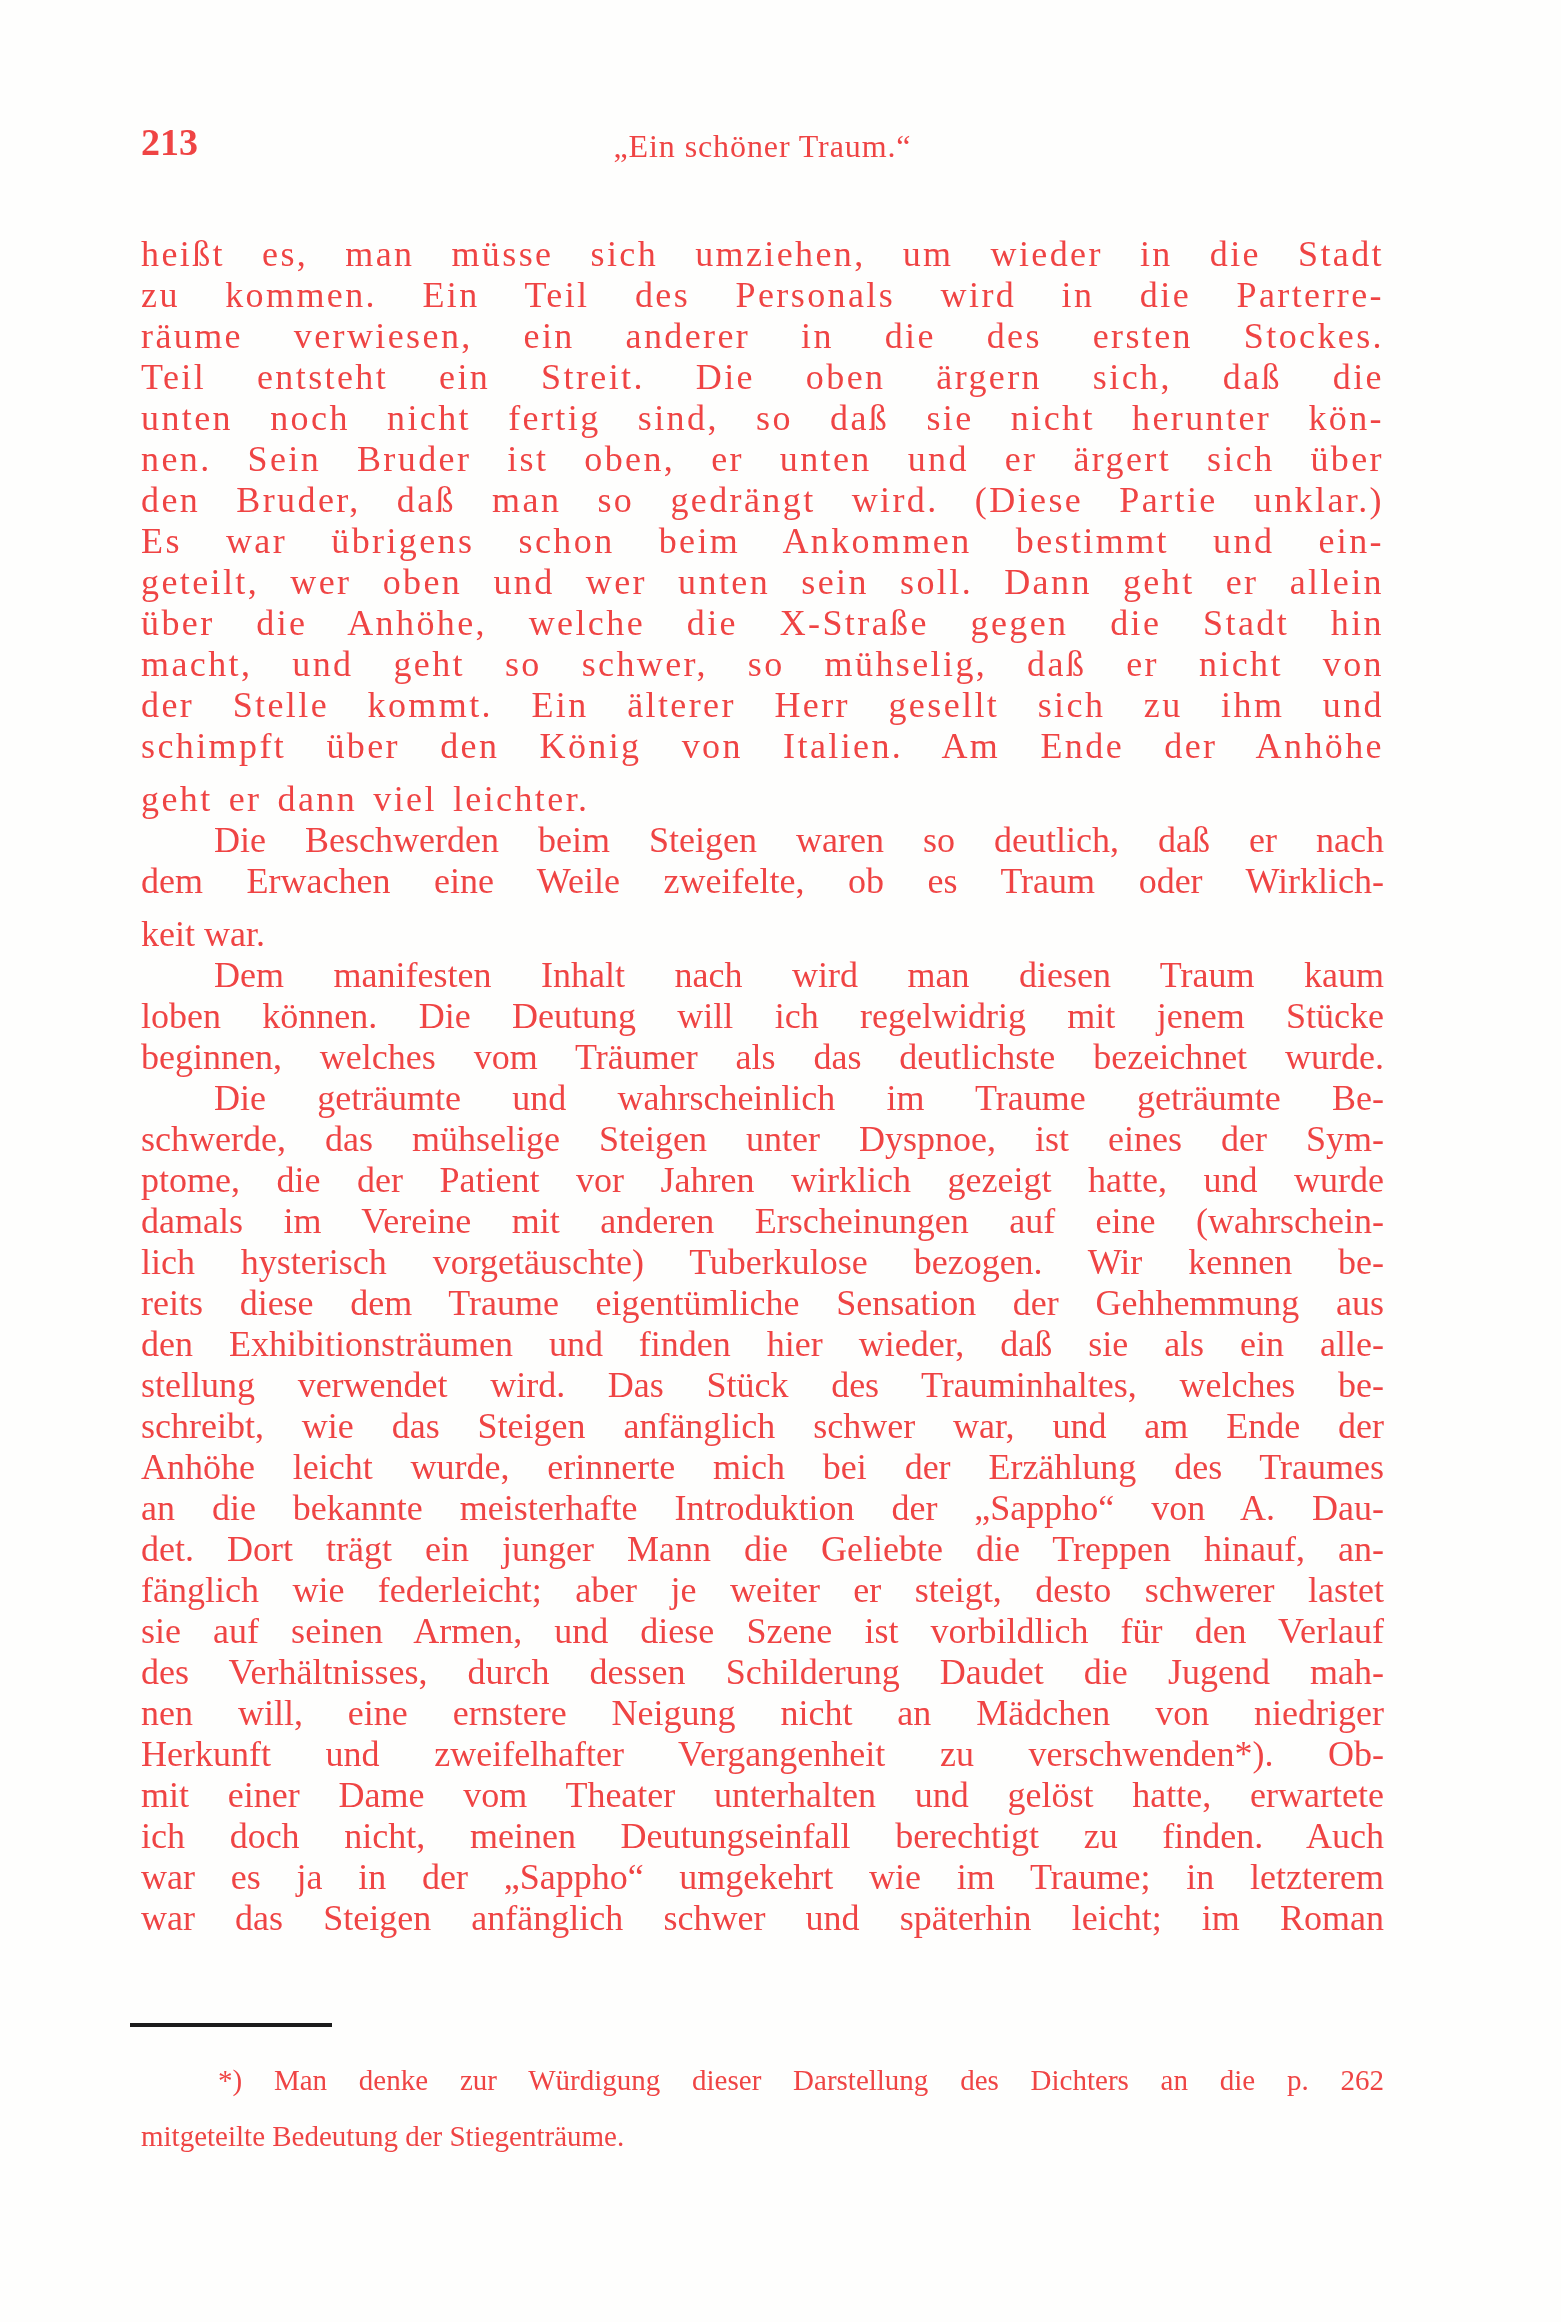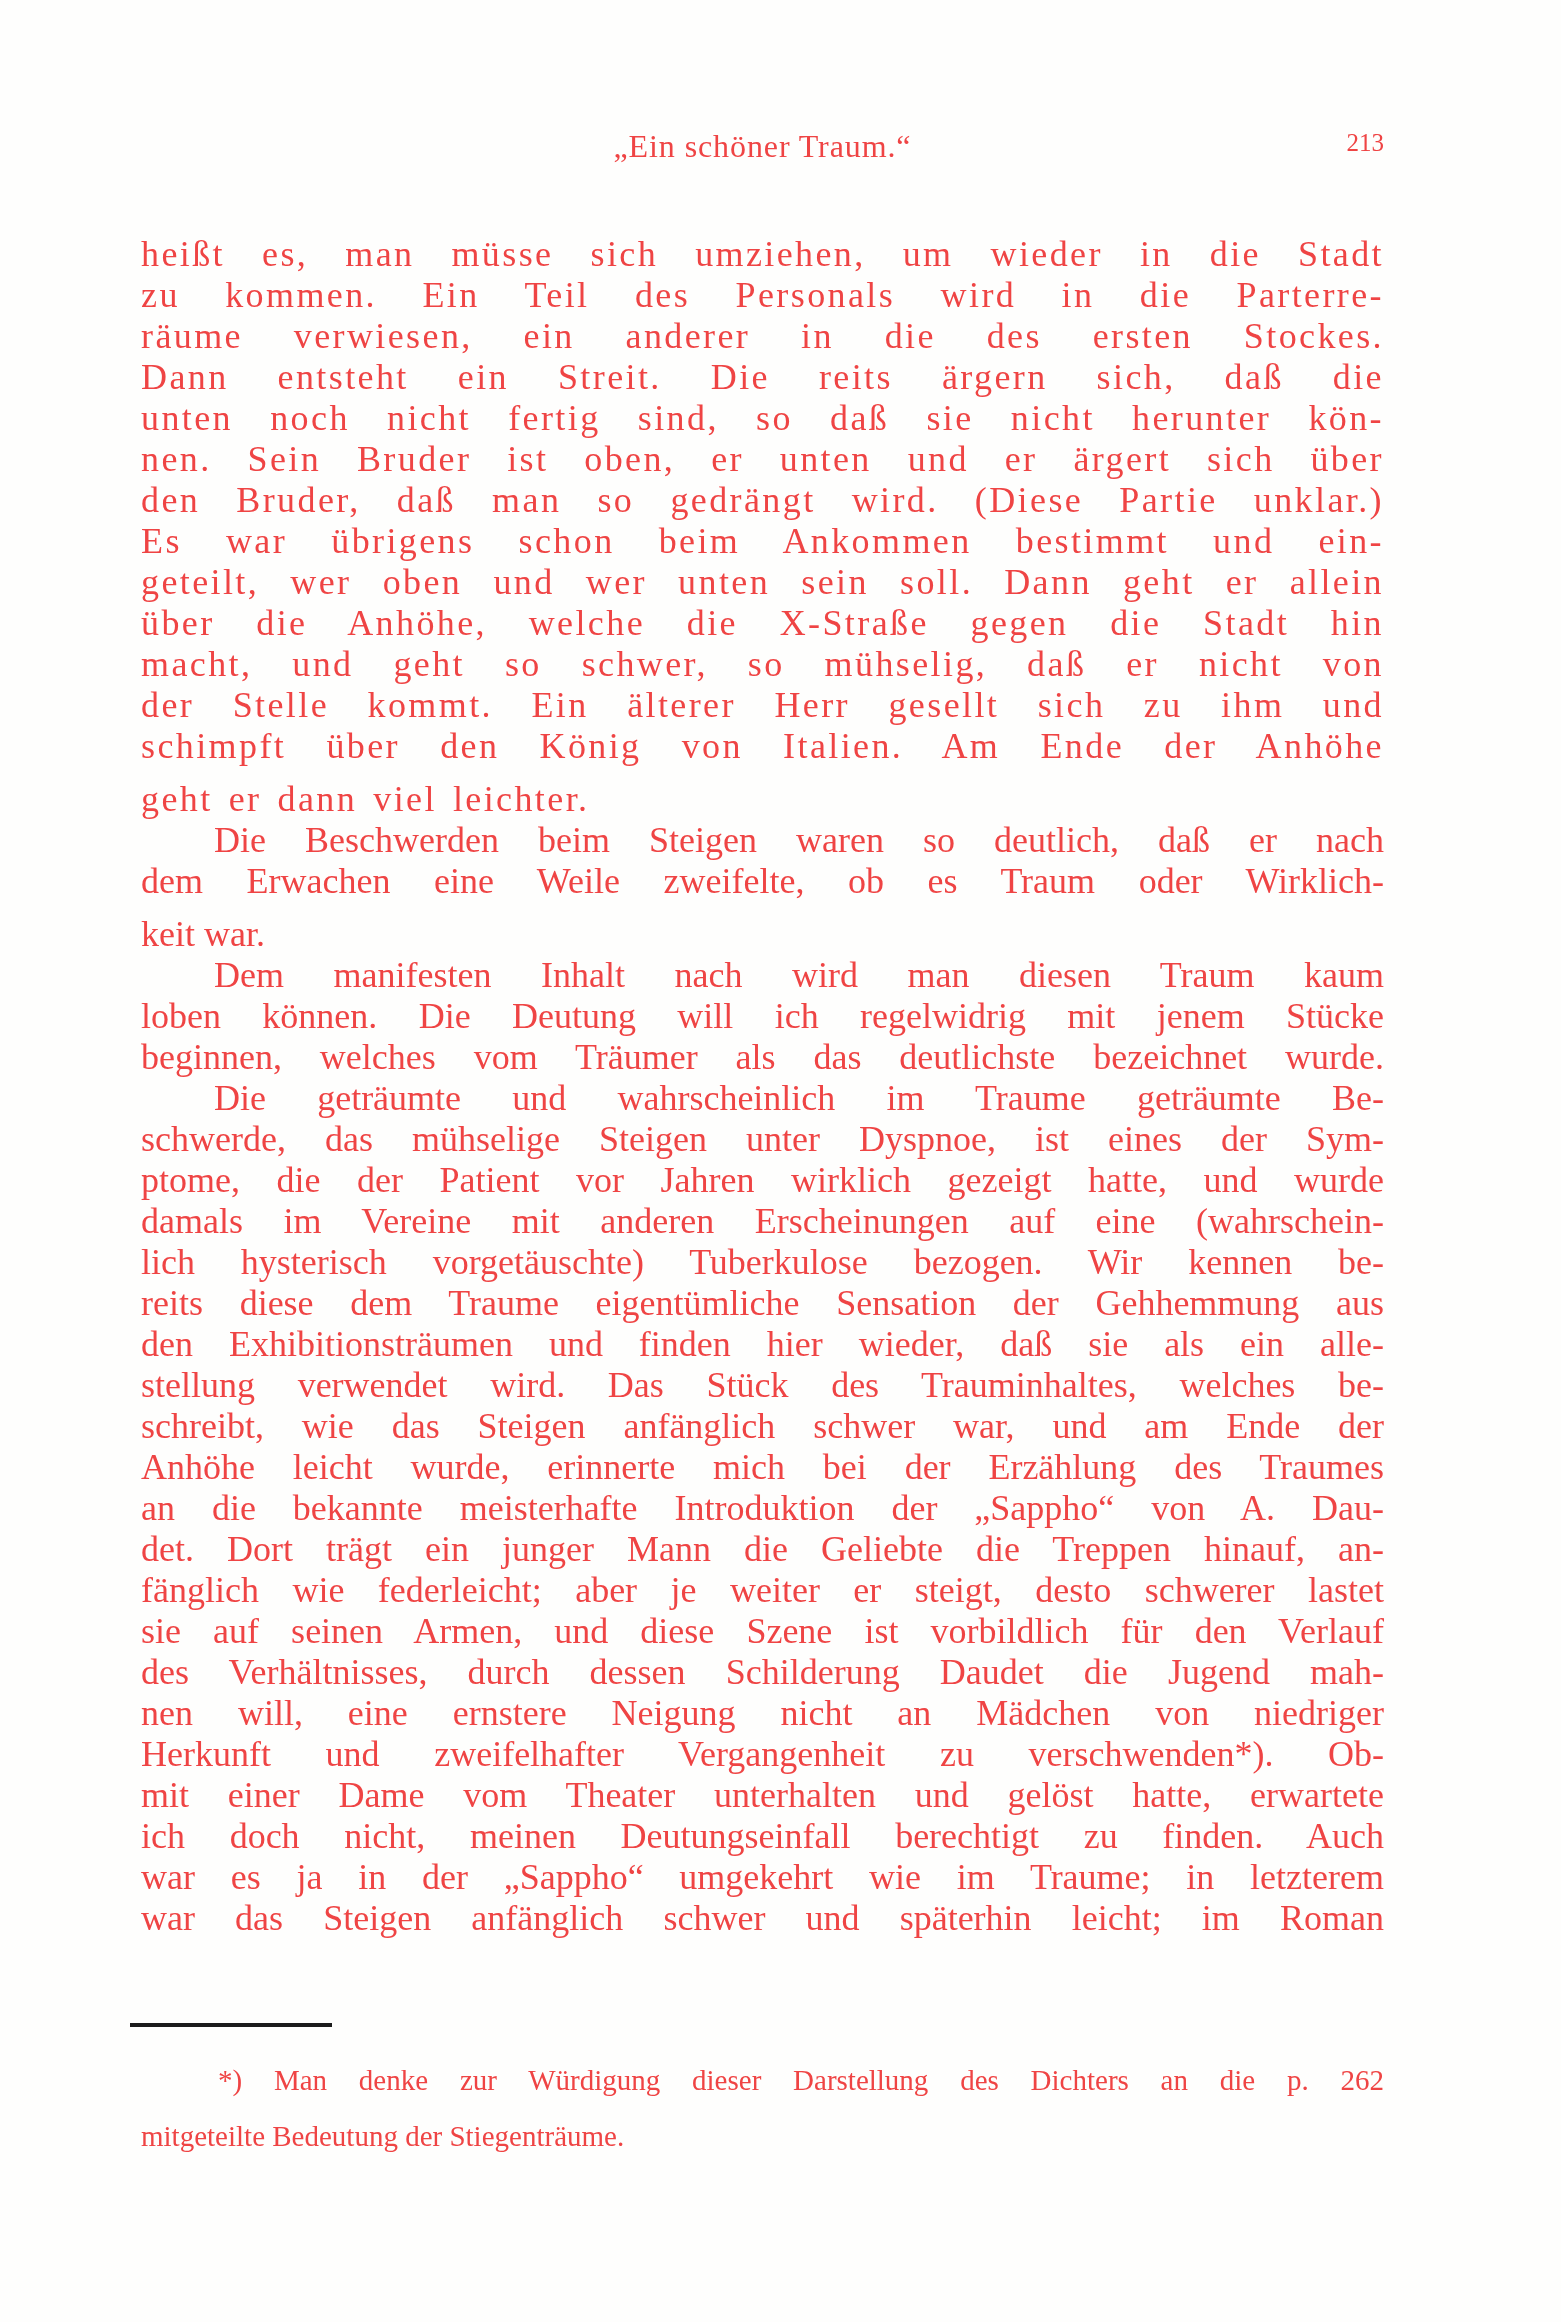--- a/index.html
+++ b/index.html
@@ -17,23 +17,24 @@
     position: absolute;
     top: 126px; left: 141px; width: 1243px;
     text-align: center;
     font-size: 32px;
     letter-spacing: 0.9px;
     line-height: 41px;
   }
   .page-number {
     position: absolute;
     top: 122px; left: 141px; width: 1243px;
-    text-align: right;
-    font-size: 25px;
+    text-align: left;
+    font-size: 38px;
     line-height: 41px;
+    font-weight: bold;
   }
   
   .body-block {
     position: absolute;
     top: 234px; left: 141px; width: 1243px;
     font-size: 36px;
     line-height: 41px;
   }
   .line { height: 41px; font-family: Liberation Serif, serif; }
   .j { text-align: justify; text-align-last: justify; }
@@ -64,21 +65,21 @@
 
   <div class="runhead-title">„Ein schöner Traum.“</div>
   <div class="page-number">213</div>
 
   <div class="body-block">
 
     <div class="para spaced">
       <div class="line j">heißt es, man müsse sich umziehen, um wieder in die Stadt</div>
       <div class="line j">zu kommen. Ein Teil des Personals wird in die Parterre-</div>
       <div class="line j">räume verwiesen, ein anderer in die des ersten Stockes.</div>
-      <div class="line j">Dann entsteht ein Streit. Die reits ärgern sich, daß die</div>
+      <div class="line j">Teil entsteht ein Streit. Die oben ärgern sich, daß die</div>
       <div class="line j">unten noch nicht fertig sind, so daß sie nicht herunter kön-</div>
       <div class="line j">nen. Sein Bruder ist oben, er unten und er ärgert sich über</div>
       <div class="line j">den Bruder, daß man so gedrängt wird. (Diese Partie unklar.)</div>
       <div class="line j">Es war übrigens schon beim Ankommen bestimmt und ein-</div>
       <div class="line j">geteilt, wer oben und wer unten sein soll. Dann geht er allein</div>
       <div class="line j">über die Anhöhe, welche die X-Straße gegen die Stadt hin</div>
       <div class="line j">macht, und geht so schwer, so mühselig, daß er nicht von</div>
       <div class="line j">der Stelle kommt. Ein älterer Herr gesellt sich zu ihm und</div>
       <div class="line j">schimpft über den König von Italien. Am Ende der Anhöhe</div>
       <div class="line left">geht er dann viel leichter.</div>

